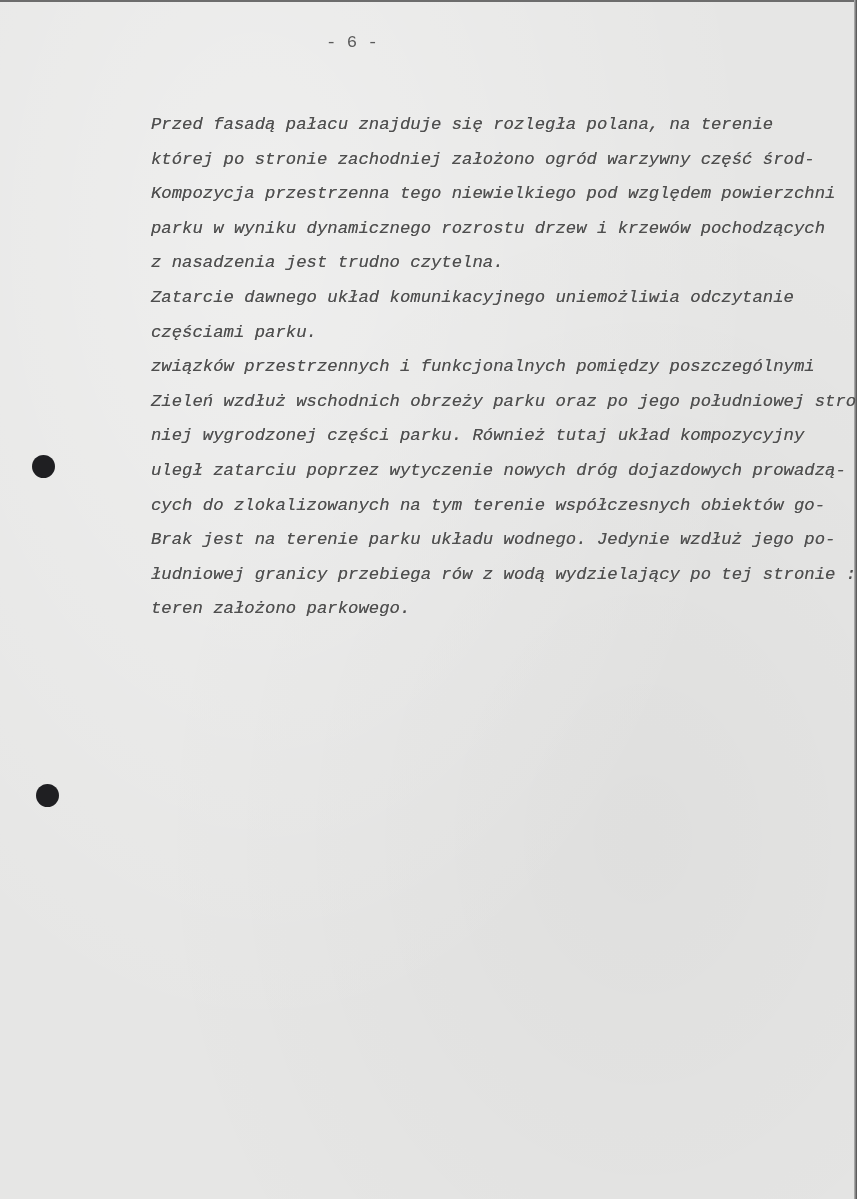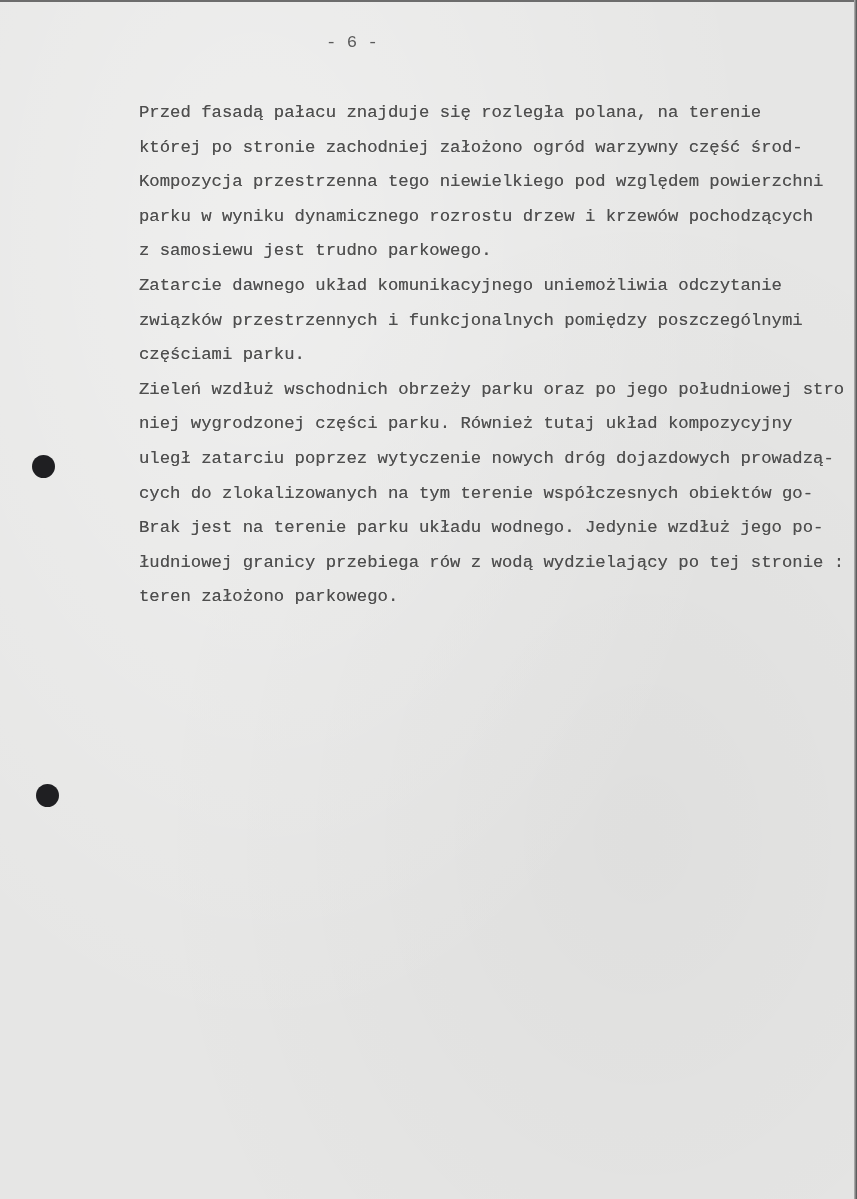--- a/index.html
+++ b/index.html
@@ -53,23 +53,24 @@
       top: 33px;
       font-size: 17.3px;
       color: #5a5a5a;
       white-space: pre;
       letter-spacing: 0;
     }
     .body-text {
       position: absolute;
       left: 139px;
       top: 101px;
-      margin: 0;
+      margin: 12px;
       padding: 0;
       list-style: none;
+      font-style: italic;
     }
     .line {
       display: block;
       height: 34.6px;
       line-height: 24px;
       font-size: 17.3px;
       color: #4e4e4e;
       white-space: pre;
       text-shadow: 0 0 0.4px rgba(60,60,60,0.6);
     }
@@ -84,24 +85,24 @@
   <div class="punch-hole upper"></div>
   <div class="punch-hole lower"></div>
 
   <div class="page-number">- 6 -</div>
 
   <div class="body-text">
     <span class="line">Przed fasadą pałacu znajduje się rozległa polana, na terenie</span>
     <span class="line">której po stronie zachodniej założono ogród warzywny część środ-</span>
     <span class="line">Kompozycja przestrzenna tego niewielkiego pod względem powierzchni</span>
     <span class="line">parku w wyniku dynamicznego rozrostu drzew i krzewów pochodzących</span>
-    <span class="line">z samosiewu jest trudno parkowego.</span>
+    <span class="line">z nasadzenia jest trudno czytelna.</span>
     <span class="line">Zatarcie dawnego układ komunikacyjnego uniemożliwia odczytanie</span>
+    <span class="line">częściami parku.</span>
     <span class="line">związków przestrzennych i funkcjonalnych pomiędzy poszczególnymi</span>
-    <span class="line">częściami parku.</span>
     <span class="line">Zieleń wzdłuż wschodnich obrzeży parku oraz po jego południowej stro</span>
     <span class="line">niej wygrodzonej części parku. Również tutaj układ kompozycyjny</span>
     <span class="line">uległ zatarciu poprzez wytyczenie nowych dróg dojazdowych prowadzą-</span>
     <span class="line">cych do zlokalizowanych na tym terenie współczesnych obiektów go-</span>
     <span class="line">Brak jest na terenie parku układu wodnego. Jedynie wzdłuż jego po-</span>
     <span class="line">łudniowej granicy przebiega rów z wodą wydzielający po tej stronie :</span>
     <span class="line">teren założono parkowego.</span>
   </div>
 </div>
 

